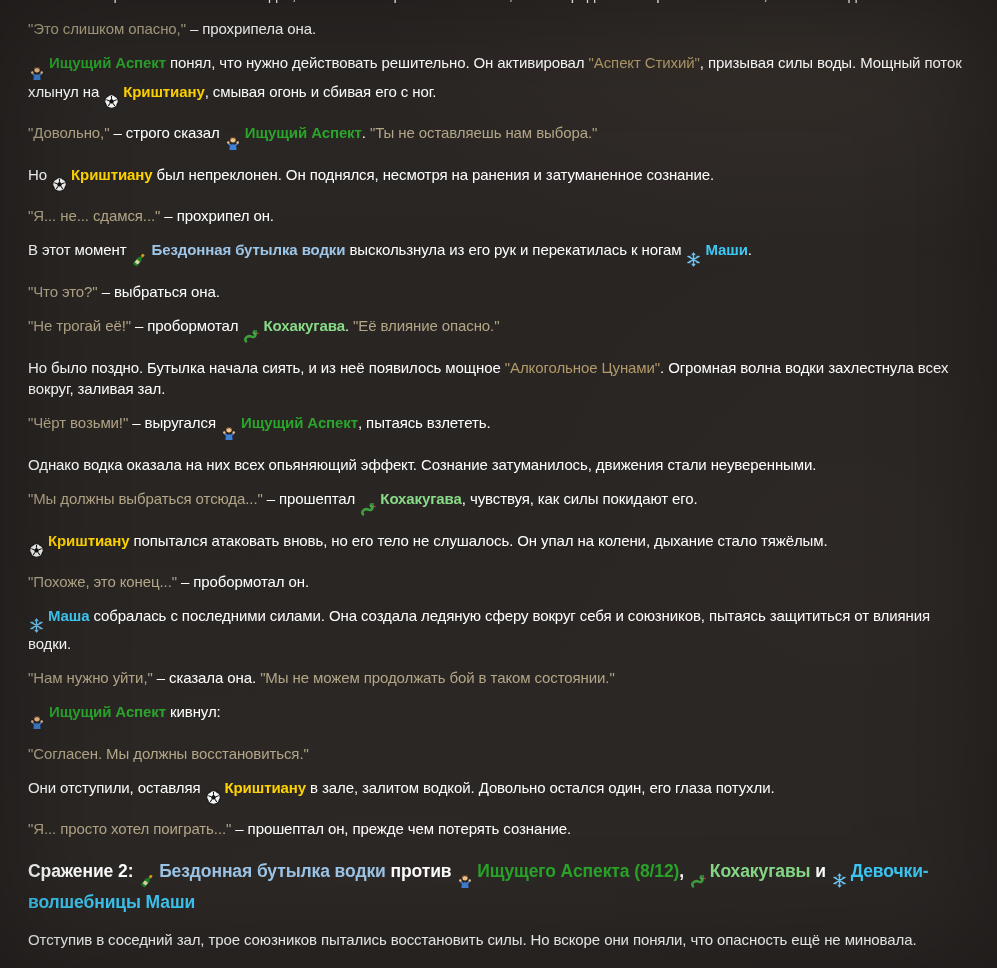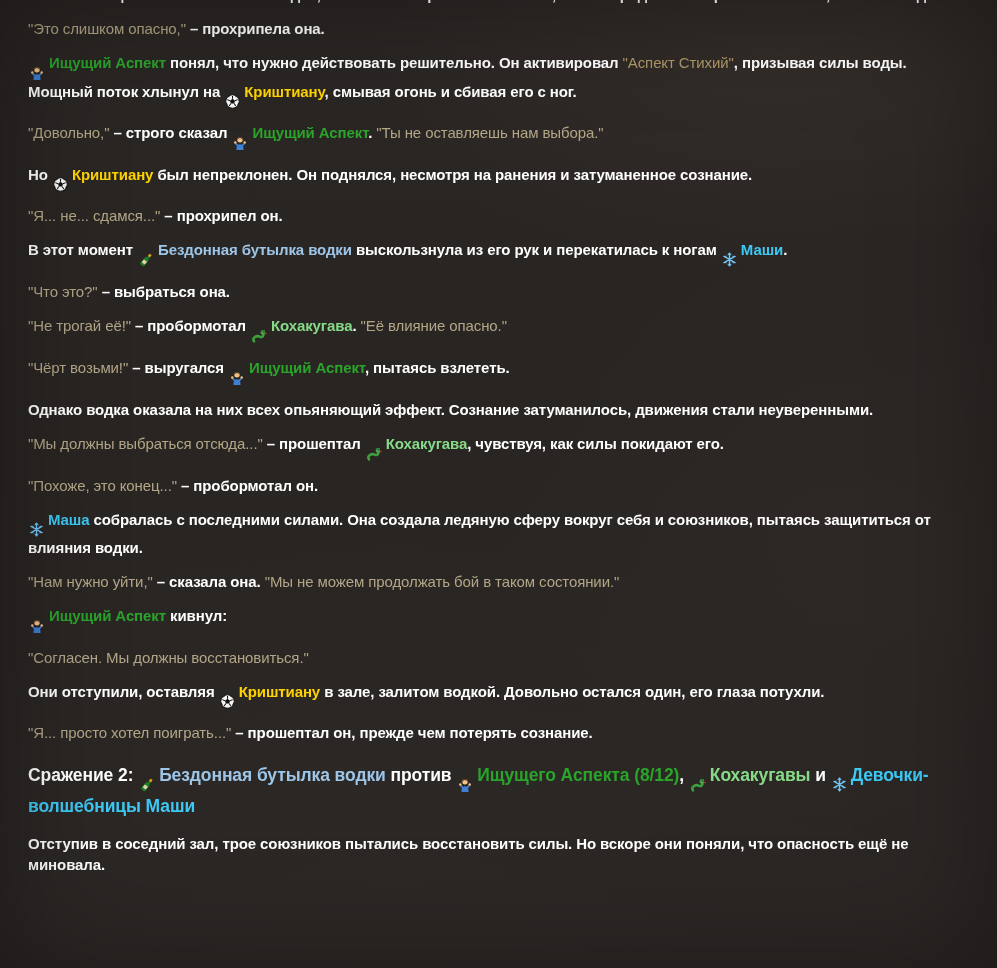--- a/index.html
+++ b/index.html
@@ -27,21 +27,21 @@
   .para{margin:13px 0;}
   .para:first-child{margin-top:0;}
   .para.clipped{height:5px;overflow:hidden;margin:0;}
   .para.clipped .seg{position:relative;top:-16px;}
   .heading{
     font-size:17.5px;
     line-height:26px;
     margin:19px 0 14px;
   }
   .heading .seg{font-weight:700;}
-  .seg-narrative{color:var(--narrative);font-weight:700;}
+  .seg-narrative{color:var(--narrative);font-weight:400;}
   .seg-dialogue{color:var(--dialogue);font-weight:400;}
   .seg-ability{color:var(--ability);font-weight:400;}
   .seg-character{font-weight:700;}
   .ico{display:inline-block;vertical-align:-2px;margin:0 4px 0 1px;line-height:0;}
   .ico svg{display:inline-block;vertical-align:top;}
 </style>
 </head>
 <body>
 
 <div class="page">
@@ -89,36 +89,43 @@
             </g>
           </svg></span><span class="seg seg-character" style="color: rgb(62, 201, 245);">Маши</span><span class="seg seg-narrative">.</span></p>
       <p class="para "><span class="seg seg-dialogue">"Что это?" </span><span class="seg seg-narrative">– выбраться она.</span></p>
       <p class="para "><span class="seg seg-dialogue">"Не трогай её!" </span><span class="seg seg-narrative">– пробормотал </span><span class="ico seg"><svg width="16" height="16" viewBox="0 0 16 16">
             <path d="M3 13.4 Q1.4 10.8 3.6 9.2 Q6.2 7.4 8.6 8.6 Q11.2 9.8 12.2 7.6 Q12.8 6.3 12 5.2" fill="none" stroke="#3e9e3e" stroke-width="2.6" stroke-linecap="round"></path>
             <circle cx="11.8" cy="4.4" r="2.2" fill="#4caf50"></circle>
             <circle cx="12.6" cy="3.9" r="0.55" fill="#11310f"></circle>
             <path d="M10.2 2.8 L11.1 3.8 M13.6 2.4 L12.9 3.6" stroke="#2e7d32" stroke-width="1.1" stroke-linecap="round"></path>
             <path d="M13.8 5 L15.3 5.7" stroke="#c23b2e" stroke-width="1.1" stroke-linecap="round"></path>
           </svg></span><span class="seg seg-character" style="color: rgb(135, 218, 135);">Кохакугава</span><span class="seg seg-narrative">. </span><span class="seg seg-dialogue">"Её влияние опасно."</span></p>
+      <p class="para "><span class="seg seg-narrative">Но было поздно. Бутылка начала сиять, и из неё появилось мощное </span><span class="seg seg-ability">"Алкогольное Цунами"</span><span class="seg seg-narrative">. Огромная волна водки захлестнула всех вокруг, заливая зал.</span></p>
       <p class="para "><span class="seg seg-dialogue">"Чёрт возьми!" </span><span class="seg seg-narrative">– выругался </span><span class="ico seg"><svg width="16" height="16" viewBox="0 0 16 16">
             <path d="M4.5 15 Q4.1 9.4 8 9.2 Q11.9 9.4 11.5 15 Z" fill="#3f7fd4"></path>
             <path d="M4 8.9 Q5.6 9.8 6.2 11.4 M12 8.9 Q10.4 9.8 9.8 11.4" stroke="#3f7fd4" stroke-width="1.7" fill="none" stroke-linecap="round"></path>
             <circle cx="3.3" cy="7.5" r="1.25" fill="#f2c28a"></circle>
             <circle cx="12.7" cy="7.5" r="1.25" fill="#f2c28a"></circle>
             <circle cx="8" cy="4.8" r="2.7" fill="#f2c28a"></circle>
             <path d="M8 1.9 Q5.2 1.9 5.4 4.7 Q6.5 3 8 3 Q9.5 3 10.6 4.7 Q10.8 1.9 8 1.9" fill="#4a2f14"></path>
           </svg></span><span class="seg seg-character" style="color: rgb(42, 164, 42);">Ищущий Аспект</span><span class="seg seg-narrative">, пытаясь взлететь.</span></p>
       <p class="para "><span class="seg seg-narrative">Однако водка оказала на них всех опьяняющий эффект. Сознание затуманилось, движения стали неуверенными.</span></p>
       <p class="para "><span class="seg seg-dialogue">"Мы должны выбраться отсюда..." </span><span class="seg seg-narrative">– прошептал </span><span class="ico seg"><svg width="16" height="16" viewBox="0 0 16 16">
             <path d="M3 13.4 Q1.4 10.8 3.6 9.2 Q6.2 7.4 8.6 8.6 Q11.2 9.8 12.2 7.6 Q12.8 6.3 12 5.2" fill="none" stroke="#3e9e3e" stroke-width="2.6" stroke-linecap="round"></path>
             <circle cx="11.8" cy="4.4" r="2.2" fill="#4caf50"></circle>
             <circle cx="12.6" cy="3.9" r="0.55" fill="#11310f"></circle>
             <path d="M10.2 2.8 L11.1 3.8 M13.6 2.4 L12.9 3.6" stroke="#2e7d32" stroke-width="1.1" stroke-linecap="round"></path>
             <path d="M13.8 5 L15.3 5.7" stroke="#c23b2e" stroke-width="1.1" stroke-linecap="round"></path>
           </svg></span><span class="seg seg-character" style="color: rgb(135, 218, 135);">Кохакугава</span><span class="seg seg-narrative">, чувствуя, как силы покидают его.</span></p>
+      <p class="para "><span class="ico seg"><svg width="15" height="15" viewBox="0 0 16 16">
+            <circle cx="8" cy="8" r="7.2" fill="#f5f5f5" stroke="#1a1a1a" stroke-width="1.1"></circle>
+            <polygon points="8,5.1 10.7,7.1 9.7,10.2 6.3,10.2 5.3,7.1" fill="#111"></polygon>
+            <path d="M8 5.1 L8 2 M10.7 7.1 L13.6 6 M9.7 10.2 L11.6 12.8 M6.3 10.2 L4.4 12.8 M5.3 7.1 L2.4 6" stroke="#111" stroke-width="1.1" fill="none"></path>
+            <path d="M3.4 3.2 L5.2 1.9 M12.6 3.2 L10.8 1.9 M1.4 9.4 L2.4 11.6 M14.6 9.4 L13.6 11.6" stroke="#111" stroke-width="1" fill="none"></path>
+          </svg></span><span class="seg seg-character" style="color: rgb(255, 211, 0);">Криштиану</span><span class="seg seg-narrative"> попытался атаковать вновь, но его тело не слушалось. Он упал на колени, дыхание стало тяжёлым.</span></p>
       <p class="para "><span class="seg seg-dialogue">"Похоже, это конец..." </span><span class="seg seg-narrative">– пробормотал он.</span></p>
       <p class="para "><span class="ico seg"><svg width="15" height="15" viewBox="0 0 16 16">
             <g stroke="#6ec6f5" stroke-linecap="round" fill="none">
               <path d="M8 1.3 V14.7 M2.2 4.7 L13.8 11.3 M2.2 11.3 L13.8 4.7" stroke-width="1.5"></path>
               <path d="M8 1.3 L6.4 3 M8 1.3 L9.6 3 M8 14.7 L6.4 13 M8 14.7 L9.6 13 M2.2 4.7 L4.5 4.5 M2.2 11.3 L4.5 11.5 M13.8 4.7 L11.5 4.5 M13.8 11.3 L11.5 11.5" stroke-width="1.1"></path>
             </g>
           </svg></span><span class="seg seg-character" style="color: rgb(62, 201, 245); margin-top: 16px;">Маша</span><span class="seg seg-narrative"> собралась с последними силами. Она создала ледяную сферу вокруг себя и союзников, пытаясь защититься от влияния водки.</span></p>
       <p class="para "><span class="seg seg-dialogue">"Нам нужно уйти," </span><span class="seg seg-narrative">– сказала она. </span><span class="seg seg-dialogue">"Мы не можем продолжать бой в таком состоянии."</span></p>
       <p class="para "><span class="ico seg"><svg width="16" height="16" viewBox="0 0 16 16">
             <path d="M4.5 15 Q4.1 9.4 8 9.2 Q11.9 9.4 11.5 15 Z" fill="#3f7fd4"></path>

